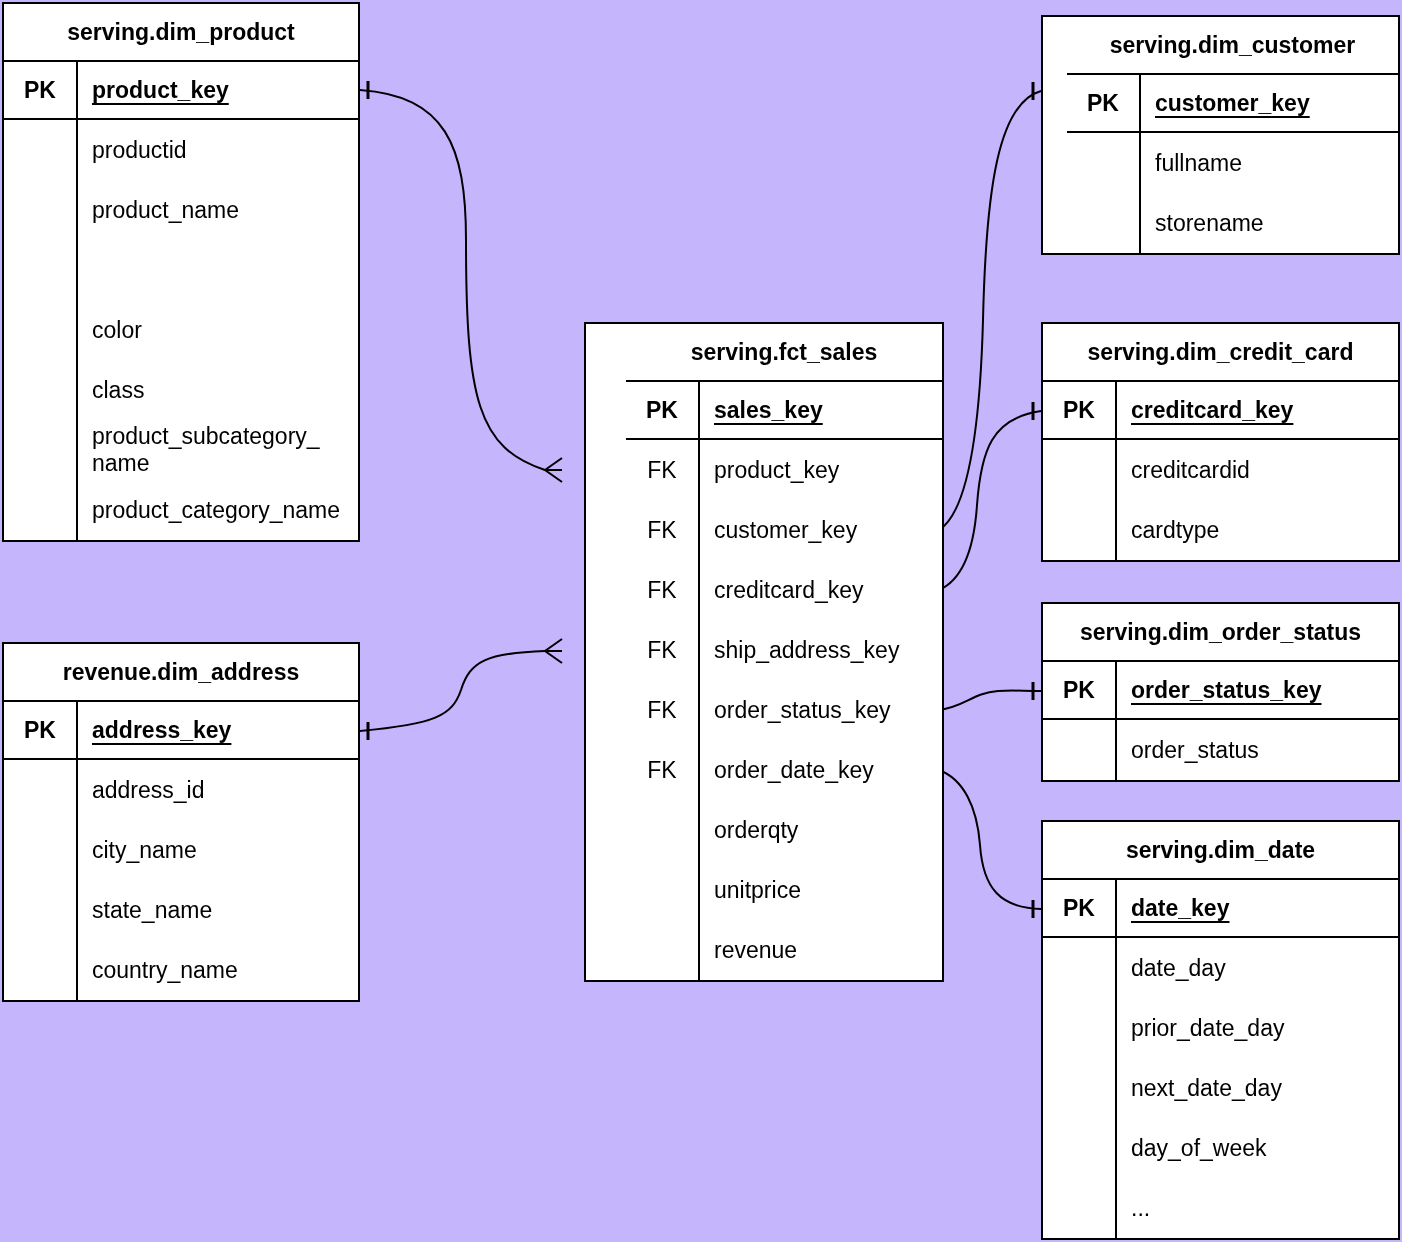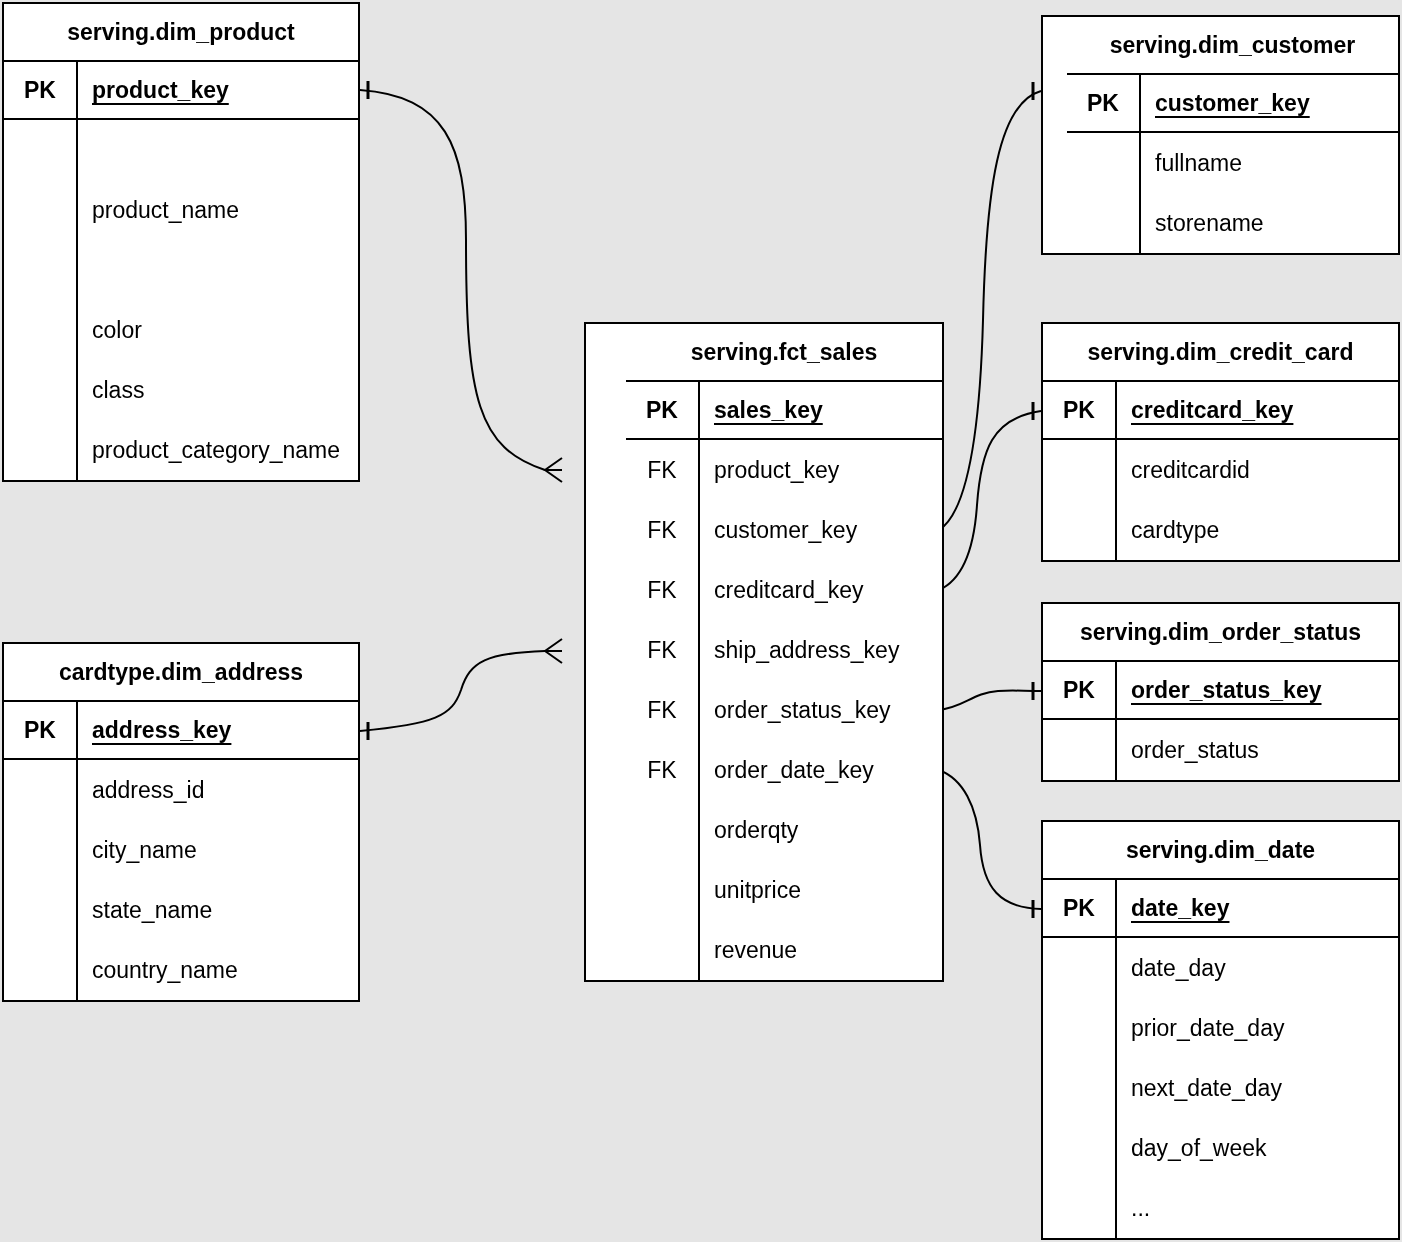--- a/index.html
+++ b/index.html
@@ -1,17 +1,17 @@
 <!DOCTYPE html>
 <html><head>
 <meta charset="utf-8">
 <style>
   html, body { margin:0; padding:0; background:#ffffff; }
   body { font-family:"Liberation Sans", sans-serif; color:#000; }
-  .canvas { position:relative; width:1402px; height:1242px; background:#e5e5e5; overflow:hidden; }
+  .canvas { position:relative; width:1402px; height:1242px; background:#c4b5fd; overflow:hidden; }
   .connectors { position:absolute; left:0; top:0; width:1402px; height:1242px; }
   .connectors path { stroke:#000000; stroke-width:2; fill:none; }
   .connectors path.tick { stroke-width:3; }
 
   .tbl { position:absolute; background:#ffffff; border:2px solid #000; box-sizing:border-box; }
   .tbl-header { height:58px; border-bottom:2px solid #000; display:flex; align-items:center; justify-content:center;
                 font-weight:bold; font-size:23px; box-sizing:border-box; }
   .pk-row { height:58px; border-bottom:2px solid #000; display:flex; box-sizing:border-box; }
   .tag-cell { width:74px; flex:none; border-right:2px solid #000; display:flex; align-items:center; justify-content:center;
               font-size:23px; box-sizing:border-box; }
@@ -57,35 +57,41 @@
   <div class="tbl" style="left:2px; top:2px; width:358px;">
     <div class="tbl-header">serving.dim_product</div>
     <div class="pk-row">
       <div class="tag-cell">PK</div>
       <div class="key-cell">
           <span class="pk-text">product_key</span>
         </div>
     </div>
     <div class="body-row">
         <div class="tag-cell"></div>
+        <div class="field-cell">productid</div>
       </div>
     <div class="body-row">
         <div class="tag-cell"></div>
         <div class="field-cell">product_name</div>
       </div>
     <div class="body-row">
         <div class="tag-cell"></div>
       </div>
     <div class="body-row">
         <div class="tag-cell"></div>
         <div class="field-cell">color</div>
       </div>
     <div class="body-row">
         <div class="tag-cell"></div>
         <div class="field-cell">class</div>
+      </div>
+    <div class="body-row">
+        <div class="tag-cell"></div>
+        <div class="field-cell">product_subcategory_
+name</div>
       </div>
     <div class="body-row">
         <div class="tag-cell"></div>
         <div class="field-cell">product_category_name</div>
       </div>
   </div>
 
   <div class="tbl" style="left:1041px; top:15px; width:359px;padding-left:24px;">
     <div class="tbl-header">serving.dim_customer</div>
     <div class="pk-row">
@@ -206,21 +212,21 @@
         <div class="tag-cell"></div>
         <div class="field-cell">day_of_week</div>
       </div>
     <div class="body-row">
         <div class="tag-cell"></div>
         <div class="field-cell">...</div>
       </div>
   </div>
 
   <div class="tbl" style="left:2px; top:642px; width:358px;">
-    <div class="tbl-header">cardtype.dim_address</div>
+    <div class="tbl-header">revenue.dim_address</div>
     <div class="pk-row">
       <div class="tag-cell">PK</div>
       <div class="key-cell">
           <span class="pk-text">address_key</span>
         </div>
     </div>
     <div class="body-row">
         <div class="tag-cell"></div>
         <div class="field-cell">address_id</div>
       </div>

